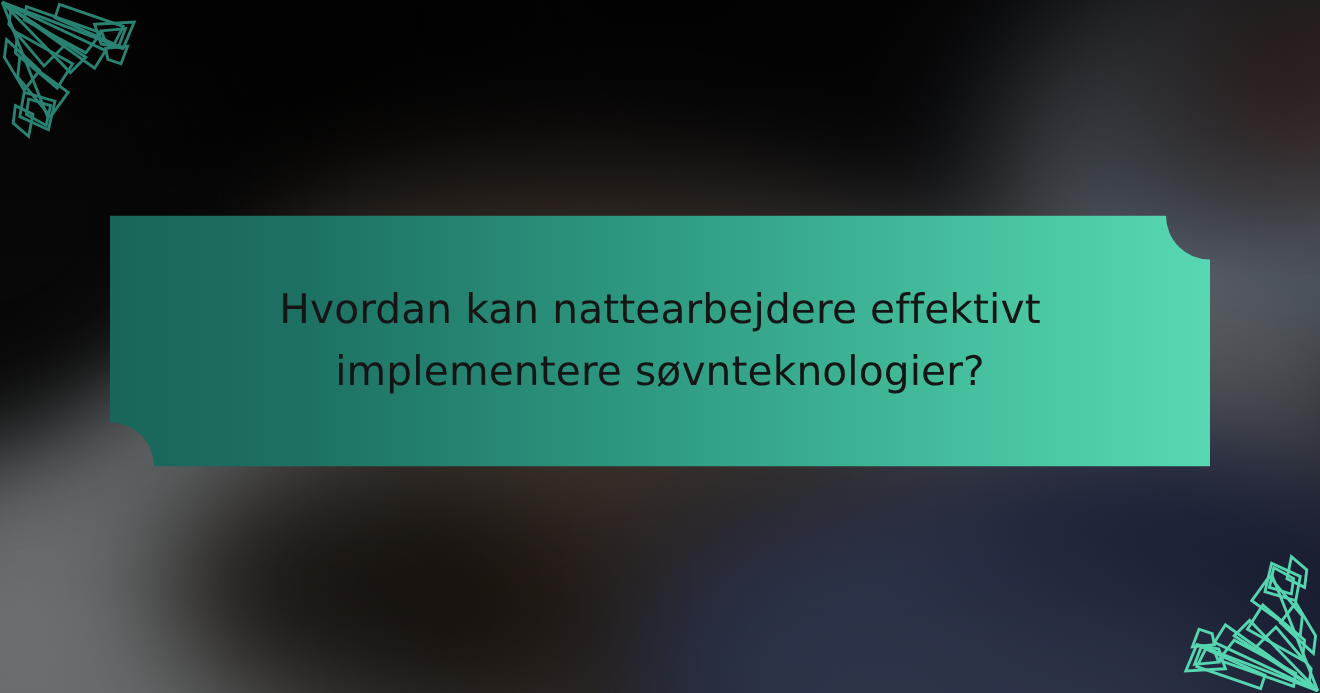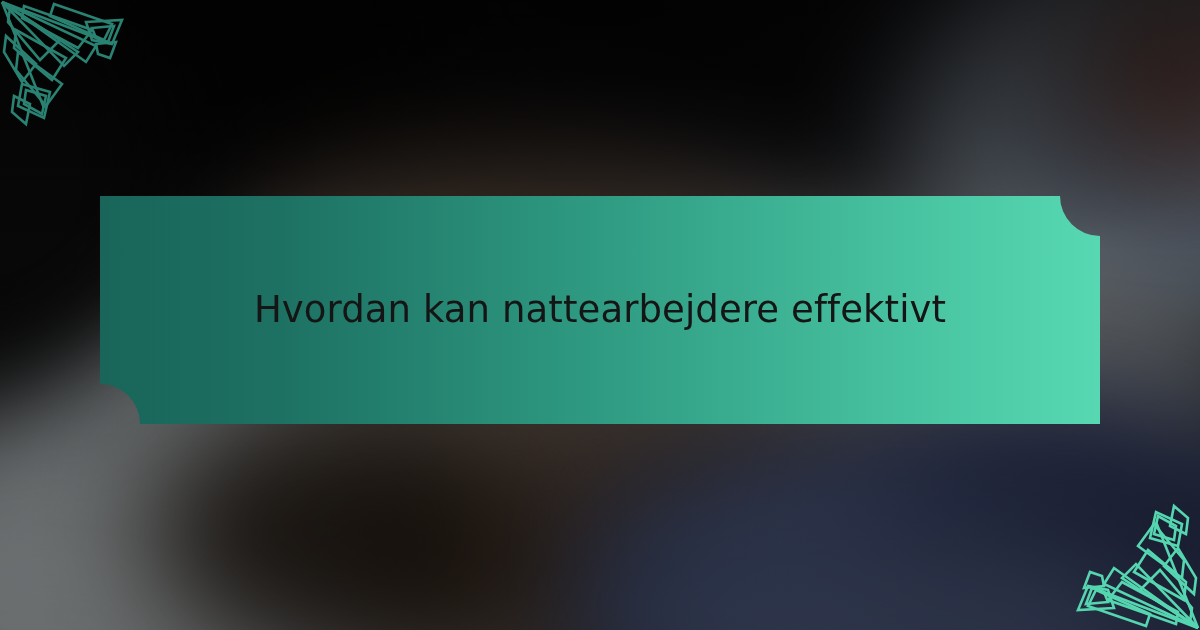--- a/index.html
+++ b/index.html
@@ -166,14 +166,15 @@
       L960,0
       A40,40 0 0 0 1000,40
       L1000,228
       L40,228
       A40,40 0 0 0 0,188
       Z"></path>
   </svg>
 
   <div id="banner-text">
     <span class="line">Hvordan kan nattearbejdere effektivt</span>
+    <span class="line">implementere søvnteknologier?</span>
   </div>
 </div>
 
 </body></html>

